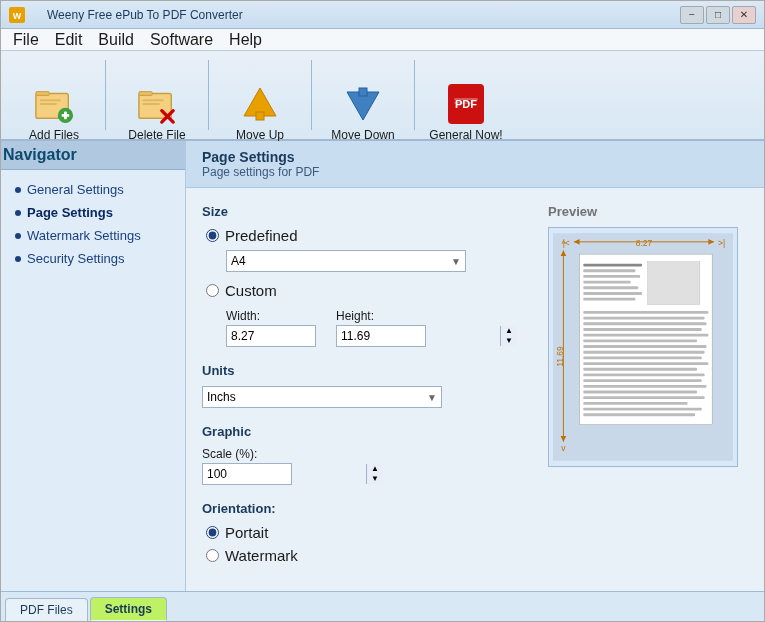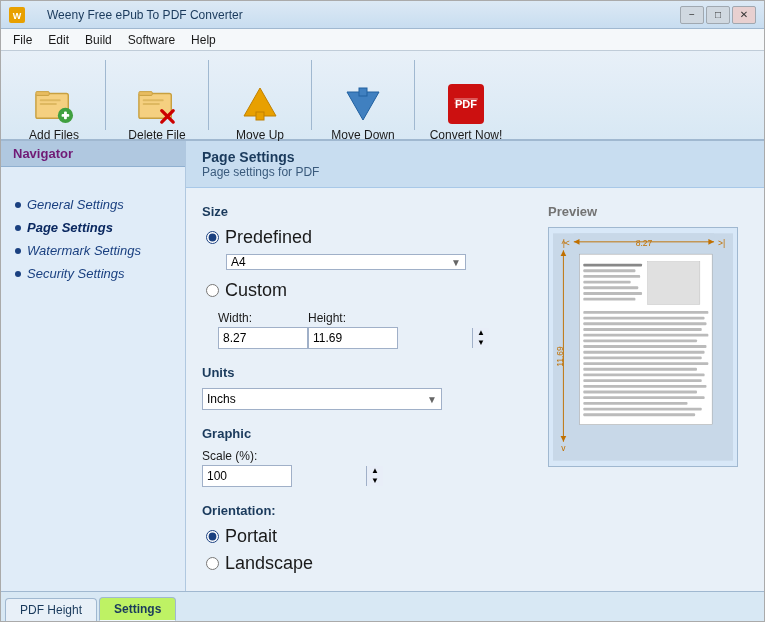--- a/index.html
+++ b/index.html
@@ -82,21 +82,21 @@
       background: #f5f8fa;
       height: 22px;
       display: flex;
       align-items: center;
       padding: 0 4px;
       border-bottom: 1px solid #c0ccd8;
     }
 
     .menu-item {
       padding: 2px 8px;
-      font-size: 12px;
+      font-size: 16px;
       color: #1a1a1a;
       cursor: pointer;
       border-radius: 2px;
     }
 
     
     .toolbar {
       background: linear-gradient(to bottom, #e8f0f8, #d8e8f4);
       height: 90px;
       display: flex;
@@ -147,33 +147,32 @@
       background: #e0ecf8;
       border-right: 1px solid #b0c8e0;
       padding: 0;
       flex-shrink: 0;
       display: flex;
       flex-direction: column;
     }
 
     .sidebar-header {
       background: #b0c8e0;
-      padding: 5px 12px;
-      font-size: 13px;
+      padding: 5px 2px;
+      font-size: 16px;
       font-weight: bold;
-      color: #701a75;
+      color: #0c4a6e;
       border-bottom: 1px solid #90b0d0;
     }
 
     .sidebar-nav {
-      padding: 28px 10px;
+      padding: 10px 10px;
       display: flex;
       flex-direction: column;
       gap: 4px;
-      font-style: italic;
     }
 
     .nav-item {
       display: flex;
       align-items: center;
       gap: 6px;
       padding: 2px 4px;
       cursor: pointer;
       font-size: 13px;
       color: #1a4080;
@@ -249,48 +248,49 @@
       gap: 6px;
     }
 
     .radio-input {
       width: 13px;
       height: 13px;
       cursor: pointer;
     }
 
     .radio-label {
-      font-size: 18px;
+      font-size: 15px;
       color: #1a1a1a;
     }
 
     
     .select-box {
       width: 240px;
-      height: 16px;
+      height: 22px;
       border: 1px solid #a0b0c8;
       background: white;
       padding: 1px 4px;
       font-size: 12px;
       margin-left: 20px;
       cursor: pointer;
       display: flex;
       align-items: center;
       justify-content: space-between;
     }
 
     .select-arrow {
       font-size: 10px;
       color: #666;
     }
 
     
     .dimension-row {
       display: flex;
-      margin-left: 12px;
+      gap: 20px;
+      margin-left: 20px;
       margin-top: 4px;
     }
 
     .dimension-field {
       display: flex;
       flex-direction: column;
       gap: 2px;
     }
 
     .dimension-label {
@@ -539,21 +539,21 @@
 
     <div class="toolbar-btn">
       <div class="toolbar-icon">
         <svg width="40" height="44" viewBox="0 0 40 44">
           <rect x="2" y="2" width="36" height="40" rx="4" fill="#cc1010"></rect>
           <text x="20" y="26" text-anchor="middle" font-size="11" fill="white" font-weight="bold">PDF</text>
           <rect x="8" y="16" width="24" height="2" rx="1" fill="rgba(255,255,255,0.3)"></rect>
           <rect x="8" y="20" width="20" height="2" rx="1" fill="rgba(255,255,255,0.2)"></rect>
         </svg>
       </div>
-      <span class="toolbar-label">Convert Now!</span>
+      <span class="toolbar-label">General Now!</span>
     </div>
 
   </div>
 
   <div class="main-layout">
 
     <div class="sidebar">
       <div class="sidebar-header">Navigator</div>
       <div class="sidebar-nav">
         <div class="nav-item">
@@ -651,21 +651,21 @@
 
           <div class="form-section">
             <div class="section-title">Orientation:</div>
             <div class="orientation-group">
               <div class="radio-row">
                 <input type="radio" name="orientation" id="portrait" checked="" class="radio-input" style="">
                 <label for="portrait" class="radio-label">Portait</label>
               </div>
               <div class="radio-row">
                 <input type="radio" name="orientation" id="landscape" class="radio-input" style="">
-                <label for="landscape" class="radio-label">Landscape</label>
+                <label for="landscape" class="radio-label">Watermark</label>
               </div>
             </div>
           </div>
 
         </div>
 
         <div class="preview-panel">
           <div class="preview-title">Preview</div>
           <div class="preview-box">
             <svg class="page-preview-svg" viewBox="0 0 190 240">
@@ -725,17 +725,17 @@
               <rect x="32" y="190" width="118" height="3" rx="1" fill="#bbb"></rect>
             </svg>
           </div>
         </div>
 
       </div>
     </div>
   </div>
 
   <div class="bottom-tabs">
-    <div class="tab">PDF Height</div>
+    <div class="tab">PDF Files</div>
     <div class="tab active">Settings</div>
   </div>
 
 </div>
 
 </body></html>

